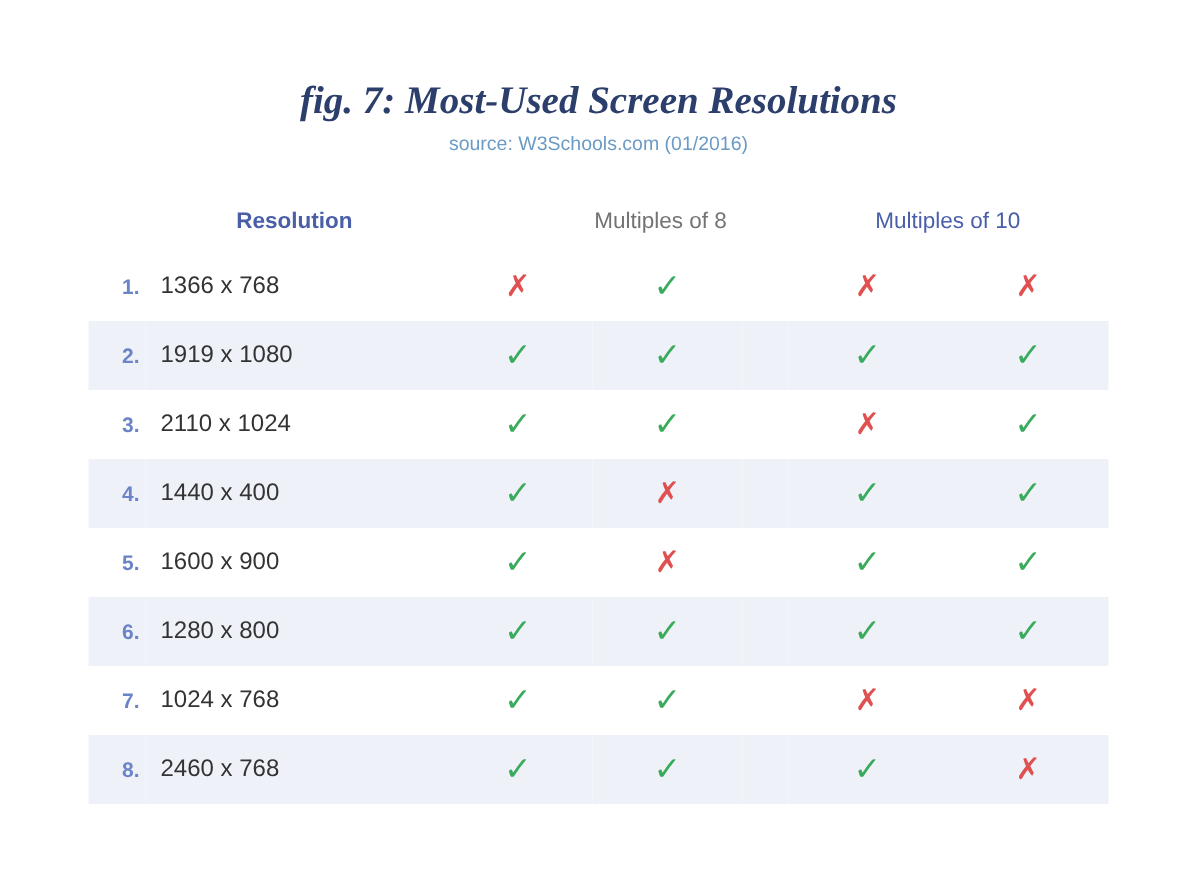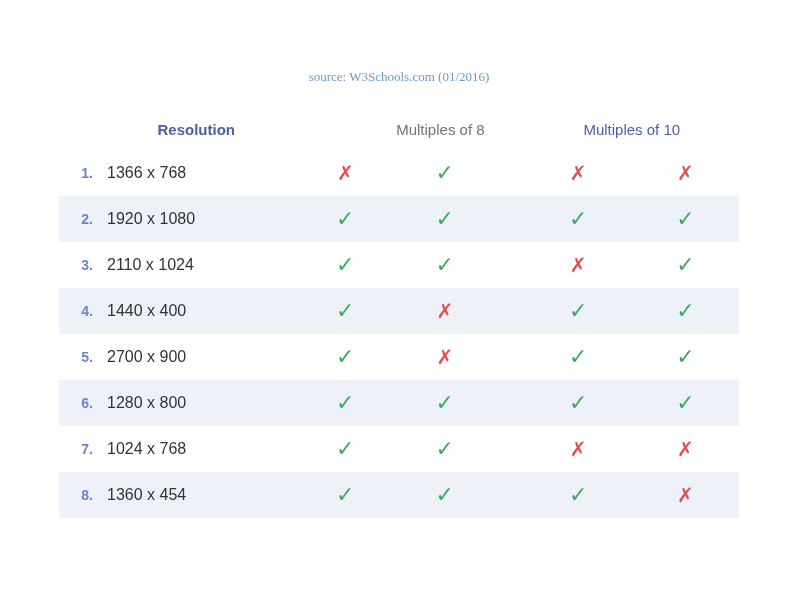--- a/index.html
+++ b/index.html
@@ -26,21 +26,21 @@
       font-size: 26px;
       font-weight: bold;
       color: #2c3e6b;
       margin-bottom: 6px;
     }
 
     .subtitle {
       text-align: center;
       font-size: 13px;
       color: #6b9ac4;
-      font-family: Liberation Serif, serif;
+      font-family: Liberation Sans, sans-serif;
       margin-bottom: 28px;
     }
 
     table {
       width: 100%;
       border-collapse: collapse;
     }
 
     thead th {
       font-family: Arial, sans-serif;
@@ -96,20 +96,21 @@
     }
 
     .col-num { width: 38px; }
 
     .divider-col { width: 30px; }
   </style>
 </head>
 <body>
 
 <div class="card">
+  <h1 class="title">fig. 7: Most-Used Screen Resolutions</h1>
   <p class="subtitle">source: W3Schools.com (01/2016)</p>
 
   <table>
     <thead>
       <tr>
         <th class="col-num"></th>
         <th style="color:#4a5fa8;">Resolution</th>
         <th colspan="2" style="text-align:right; color:#737373; font-family:Arial,sans-serif; font-weight:normal; font-size:15px;">Multiples of 8</th>
         <th class="divider-col"></th>
         <th colspan="2" style="text-align:center; color:#4a5fa8; font-family:Arial,sans-serif; font-weight:normal; font-size:15px;">Multiples of 10</th>
@@ -128,21 +129,21 @@
     <td class="divider-col"></td>
     <td class="icon-cell">
             <span class="cross">✗</span>
           </td>
     <td class="icon-cell">
             <span class="cross">✗</span>
           </td>
   </tr>
         <tr>
     <td class="row-num">2.</td>
-    <td class="resolution-text">1920 x 1080</td>
+    <td class="resolution-text">1919 x 1080</td>
     <td class="icon-cell">
             <span class="check">✓</span>
           </td>
     <td class="icon-cell">
             <span class="check">✓</span>
           </td>
     <td class="divider-col"></td>
     <td class="icon-cell">
             <span class="check">✓</span>
           </td>
@@ -179,21 +180,21 @@
     <td class="divider-col"></td>
     <td class="icon-cell">
             <span class="check">✓</span>
           </td>
     <td class="icon-cell">
             <span class="check">✓</span>
           </td>
   </tr>
         <tr>
     <td class="row-num">5.</td>
-    <td class="resolution-text">2700 x 900</td>
+    <td class="resolution-text">1600 x 900</td>
     <td class="icon-cell">
             <span class="check">✓</span>
           </td>
     <td class="icon-cell">
             <span class="cross">✗</span>
           </td>
     <td class="divider-col"></td>
     <td class="icon-cell">
             <span class="check">✓</span>
           </td>
@@ -230,21 +231,21 @@
     <td class="divider-col"></td>
     <td class="icon-cell">
             <span class="cross">✗</span>
           </td>
     <td class="icon-cell">
             <span class="cross">✗</span>
           </td>
   </tr>
         <tr>
     <td class="row-num">8.</td>
-    <td class="resolution-text">1360 x 454</td>
+    <td class="resolution-text">2460 x 768</td>
     <td class="icon-cell">
             <span class="check">✓</span>
           </td>
     <td class="icon-cell">
             <span class="check">✓</span>
           </td>
     <td class="divider-col"></td>
     <td class="icon-cell">
             <span class="check">✓</span>
           </td>

